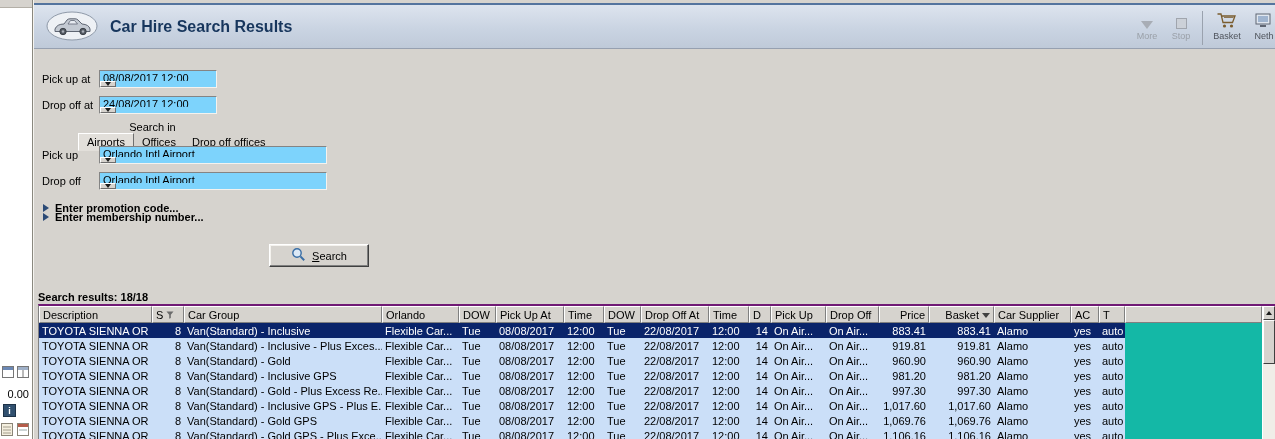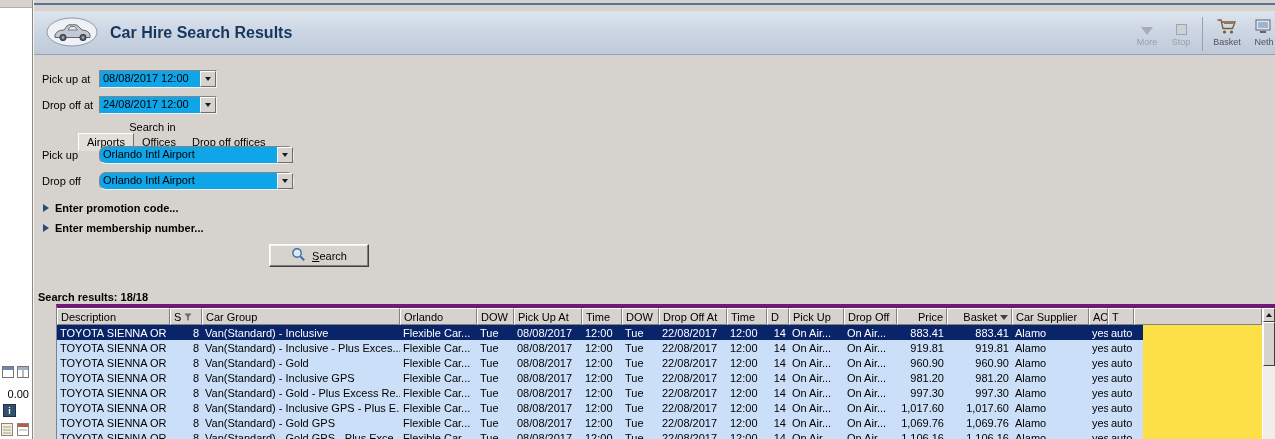--- a/index.html
+++ b/index.html
@@ -17,81 +17,81 @@
   .mini-row3 { position:absolute; top:423px; left:1px; display:flex; gap:4px; }
   .info-sq { width:13px; height:13px; background:#31506f; color:#fff; font-weight:bold; font-size:9px;
              display:flex; align-items:center; justify-content:center; border:1px solid #1d3247; }
 
   
   .main { position:absolute; left:33px; top:0; width:1242px; height:439px; background:#d6d3ce; border-left:1px solid #f5f4f0; }
   .top-strip { height:3px; background:#d6d3ce; }
   .accent-line { height:2px; background:#54749e; }
 
   .header-bar { height:44px; background:linear-gradient(180deg,#dde4ee 0%,#cad4e2 55%,#bfcad9 100%);
-                border-bottom:1px solid #96a0b0; display:flex; align-items:center; position:relative;margin-top:6px; }
+                border-bottom:1px solid #96a0b0; display:flex; align-items:center; position:relative; }
   .car-logo { margin-left:12px; flex:0 0 auto; }
   .page-title { color:#17365d; font-weight:bold; font-size:16px; margin-left:12px; white-space:nowrap; }
 
   .toolbar { position:absolute; right:-6px; top:4px; display:flex; align-items:flex-start; }
   .tool { width:34px; display:flex; flex-direction:column; align-items:center; cursor:default; }
   .tool.wide { width:40px; }
   .tool .ticon { height:20px; display:flex; align-items:flex-end; justify-content:center; }
   .tool .tlabel { font-size:9px; color:#4f545c; margin-top:2px; white-space:nowrap; }
   .tool.disabled .tlabel { color:#9aa0a8; }
   .tsep { width:1px; height:34px; background:#9aa2ae; margin:2px 4px 0 4px; }
   .tri-down-grey { width:0; height:0; border-left:6px solid transparent; border-right:6px solid transparent; border-top:8px solid #a8adb5; }
   .stop-sq { width:11px; height:11px; background:#ccd1d8; border:1px solid #a0a5ad; }
 
   
   .frow { position:absolute; left:8px; display:flex; align-items:center; height:18px; }
   .flabel { width:57px; flex:0 0 auto; }
-  .combo { display:flex; align-items:stretch; background:#0ea5e9; height:18px;
-           border:1px solid; border-color:#848484 #f4f2ee #f4f2ee #848484; }
+  .combo { display:flex; align-items:stretch; background:#7dd3fc; height:18px;
+           border:1px solid; border-color:#848484 #f4f2ee #f4f2ee #848484;flex-direction:column; }
   .combo-text { flex:1; padding:1px 3px 0 3px; overflow:hidden; white-space:nowrap; }
   .combo-btn { width:16px; flex:0 0 auto; background:#d6d3ce; border:1px solid; border-color:#fff #6c6c6c #6c6c6c #fff;
                display:flex; align-items:center; justify-content:center; }
   .arr-down { width:0; height:0; border-left:3px solid transparent; border-right:3px solid transparent; border-top:4px solid #1c1c1c; }
   .combo.date { width:118px; }
-  .combo.place { width:195px;border-radius:7px; }
+  .combo.place { width:228px; }
 
   .tabs { display:flex; align-items:flex-end;padding-left:36px; }
   .tab { padding:3px 8px 3px 8px; cursor:default; }
   .tab.selected { background:#e2dfda; border:1px solid; border-color:#fff #6f6f6f #6f6f6f #fff; border-bottom-color:#e2dfda; padding:2px 8px; }
 
   .disclosure { position:absolute; left:9px; display:flex; align-items:center; gap:6px; font-weight:bold; height:14px; cursor:default; }
   .tri-right { width:0; height:0; border-top:4px solid transparent; border-bottom:4px solid transparent; border-left:6px solid #2b4a76; }
 
   .btn-search { position:absolute; top:244px; left:235px; width:100px; height:23px; background:#d6d3ce;
                 border:1px solid; border-color:#fff #404040 #404040 #fff;
                 box-shadow:inset -1px -1px 0 #808080, inset 1px 1px 0 #f4f2ee;
                 display:flex; align-items:center; justify-content:center; gap:6px; cursor:default; }
   .btn-search .u { text-decoration:underline; }
 
   .results-summary { position:absolute; top:291px; left:4px; font-weight:bold; }
 
   
-  .grid { position:absolute; top:304px; left:4px; right:0; bottom:0; background:#fde047; display:flex;
-          border-top:4px solid #701a75; border-left:1px solid #828282;margin-left:18px; }
+  .grid { position:absolute; top:304px; left:4px; right:0; bottom:0; background:#14b8a6; display:flex;
+          border-top:2px solid #701a75; border-left:1px solid #828282; }
   .grid-main { flex:1; overflow:hidden; }
   .grid-header { display:flex; height:17px; }
   .hcell { flex:0 0 auto; background:#d6d3ce; border:1px solid; border-color:#fff #808080 #808080 #fff;
            padding:1px 3px 0 3px; overflow:hidden; white-space:nowrap; display:flex; align-items:center; gap:3px; cursor:default; }
   .hfill { flex:1 1 auto; background:#d6d3ce; border:1px solid; border-color:#fff #808080 #808080 #fff; }
   .hcell.hnum { justify-content:flex-end; }
   .sort-down { width:0; height:0; border-left:4px solid transparent; border-right:4px solid transparent; border-top:5px solid #404040; }
 
   .grid-rows { width:1086px; }
   .grow { display:flex; height:15px; background:#cbdff8; cursor:default; }
   .grow.selected { background:#0a246a; color:#fff; }
   .gcell { flex:0 0 auto; padding:1px 3px 0 3px; overflow:hidden; white-space:nowrap; line-height:14px; }
   .gcell.num { text-align:right; }
 
   .w0{width:113px}.w1{width:32px}.w2{width:198px}.w3{width:77px}.w4{width:37px}.w5{width:68px}
   .w6{width:40px}.w7{width:37px}.w8{width:68px}.w9{width:40px}.w10{width:22px}.w11{width:55px}
-  .w12{width:53px}.w13{width:50px}.w14{width:65px}.w15{width:77px}.w16{width:19px}.w17{width:26px}
+  .w12{width:53px}.w13{width:50px}.w14{width:65px}.w15{width:77px}.w16{width:28px}.w17{width:26px}
 
   
   .vscroll { width:13px; flex:0 0 auto; background:#f0eee8; border-left:1px solid #fff; display:flex; flex-direction:column; }
   .sbtn { height:14px; background:#d6d3ce; border:1px solid; border-color:#fff #404040 #404040 #fff;
           display:flex; align-items:center; justify-content:center; }
   .arr-up { width:0; height:0; border-left:3px solid transparent; border-right:3px solid transparent; border-bottom:4px solid #1c1c1c; }
   .sthumb { height:44px; background:#d6d3ce; border:1px solid; border-color:#fff #404040 #404040 #fff; }
 </style>
 </head>
 <body>
@@ -241,21 +241,21 @@
             <span class="arr-down"></span>
           </span>
       </div>
     </div>
 
     <div class="disclosure" style="top:201px;">
       <span class="tri-right"></span>
       <span>Enter promotion code...</span>
     </div>
 
-    <div class="disclosure" style="top:221px;">
+    <div class="disclosure" style="top:210px;">
       <span class="tri-right"></span>
       <span>Enter membership number...</span>
     </div>
 
     <div class="btn-search">
       <span>
         <svg width="15" height="15" viewBox="0 0 15 15">
           <circle cx="6" cy="6" r="4.2" fill="#dce9f6" stroke="#3a6ea5" stroke-width="1.4"></circle>
           <line x1="9.4" y1="9.4" x2="13.2" y2="13.2" stroke="#3a6ea5" stroke-width="2"></line>
         </svg>

